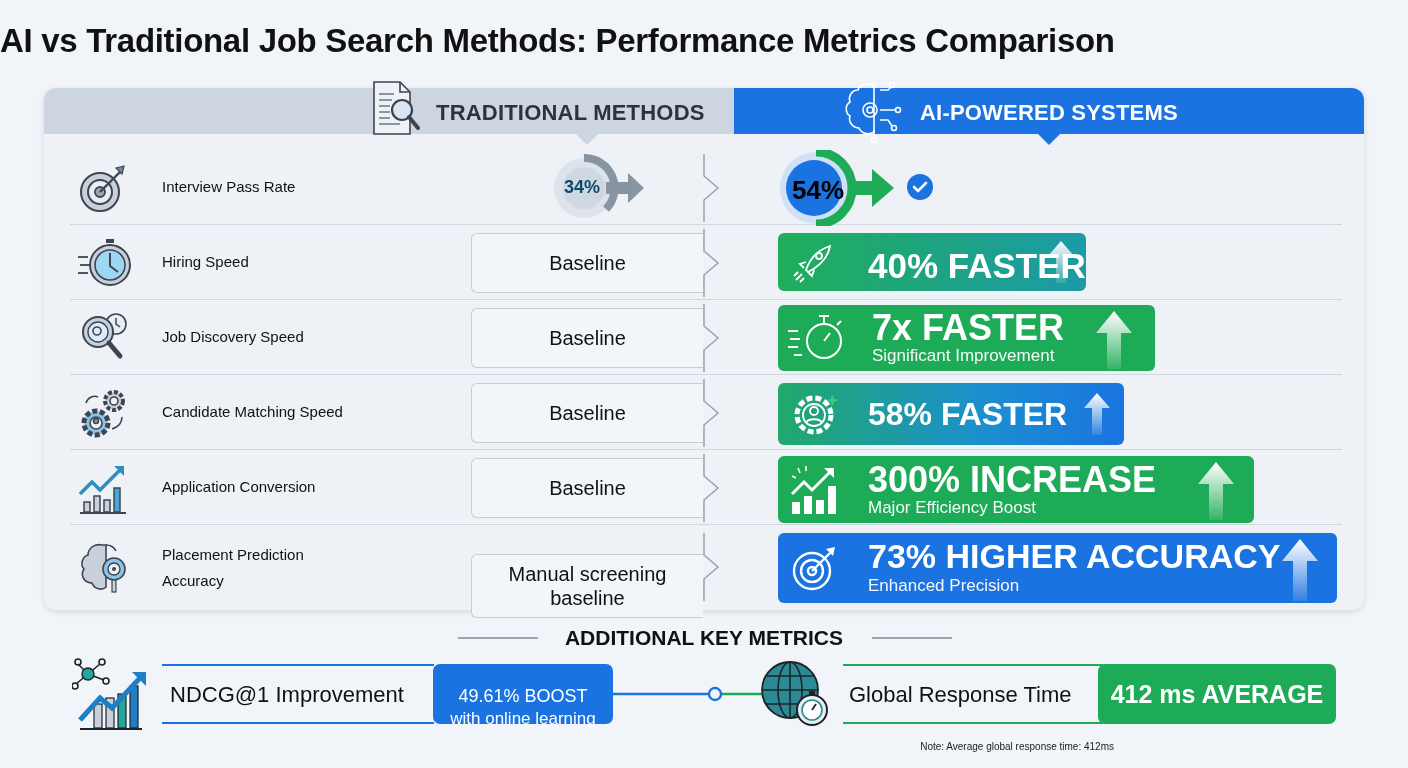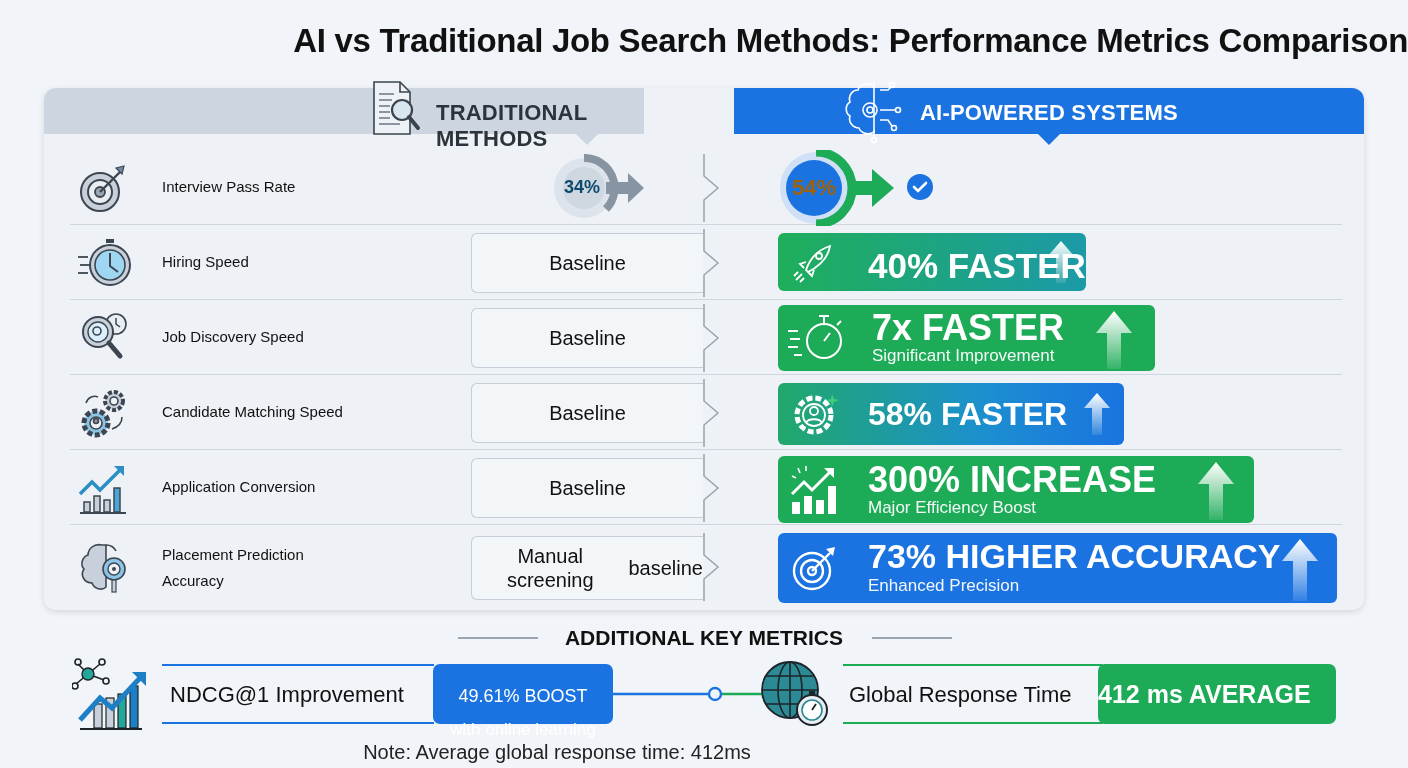--- a/index.html
+++ b/index.html
@@ -1,19 +1,19 @@
 <!DOCTYPE html>
 <html><head>
 <meta charset="utf-8">
 <style>
   *{box-sizing:border-box;margin:0;padding:0}
   body{width:1408px;height:768px;background:#f1f4f8;font-family:"Liberation Sans","DejaVu Sans",sans-serif;color:#111;position:relative;overflow:hidden}
-  .title{position:absolute;top:22px;left:0;width:1408px;text-align:right;font-size:33px;font-weight:700;letter-spacing:-0.3px;color:#111}
+  .title{position:absolute;top:22px;left:0;width:1408px;text-align:left;font-size:33px;font-weight:700;letter-spacing:-0.3px;color:#111}
   .card{position:absolute;left:44px;top:88px;width:1320px;height:522px;background:#eef2f7;border-radius:12px;box-shadow:0 2px 6px rgba(0,0,0,0.12);overflow:visible}
-  .hdr-trad{position:absolute;left:0;top:0;width:600px;height:46px;background:#cdd6e0;border-radius:12px 0 0 0}
+  .hdr-trad{position:absolute;left:0;top:0;width:690px;height:46px;background:#cdd6e0;border-radius:12px 0 0 0}
   .hdr-ai{position:absolute;left:690px;top:0;width:630px;height:46px;background:#1a73e0;border-radius:0 12px 0 0}
   .hdr-label{position:absolute;top:12px;font-size:22px;font-weight:700;letter-spacing:0.2px}
   .hdr-trad .hdr-label{left:392px;color:#2b333c}
   .hdr-ai .hdr-label{left:186px;color:#fff}
   .ptr{position:absolute;width:0;height:0;border-left:11px solid transparent;border-right:11px solid transparent}
   .hdr-trad .ptr{left:532px;top:46px;border-top:11px solid #cdd6e0}
   .hdr-ai .ptr{left:304px;top:46px;border-top:11px solid #1a73e0}
   .hdr-icon{position:absolute}
   .row{position:absolute;left:26px;width:1272px;height:75px;border-bottom:1.5px solid #cfd6df}
   .row.last{border-bottom:none}
@@ -26,21 +26,21 @@
   .pill .big{position:absolute;font-weight:700;white-space:nowrap}
   .pill .sub{position:absolute;font-size:17px;white-space:nowrap;opacity:0.95}
   .pill .arrow{position:absolute}
   .g1{background:linear-gradient(90deg,#1fae5a 0%,#1c9aa8 100%)}
   .g2{background:#1eab57}
   .g3{background:linear-gradient(90deg,#21a86b 0%,#1c8fd0 60%,#1a73e0 100%)}
   .g4{background:#1eab57}
   .g5{background:#1a73e0}
   .addl-title{position:absolute;top:626px;left:0;width:1408px;text-align:center;font-size:21px;font-weight:700}
   .addl-line{position:absolute;top:637px;height:1.5px;background:#9aa5b1}
-  .note{position:absolute;top:741px;left:0;width:1114px;text-align:center;font-size:20px;color:#222}
+  .note{position:absolute;top:741px;left:0;width:1114px;text-align:right;font-size:10px;color:#222}
 </style>
 </head>
 <body>
 
 <div class="title">AI vs Traditional Job Search Methods: Performance Metrics Comparison</div>
 
 <div class="card">
   <div class="hdr-trad">
     <svg class="hdr-icon" style="left:326px;top:-8px" width="60" height="58" viewBox="0 0 60 58">
       <path d="M4 2h26l10 10v42H4z" fill="#eef2f6" stroke="#3b444d" stroke-width="1.6"></path>
@@ -96,21 +96,21 @@
         <path d="M2 4v22l14 12-14 12v22" fill="none" stroke="#98a3ae" stroke-width="1.5"></path>
       </svg>
     <svg style="position:absolute;left:706px;top:0" width="180" height="76" viewBox="0 0 180 76">
       <circle cx="40" cy="38" r="36" fill="#cfe0f7"></circle>
       <path d="M40 2a36 36 0 0 1 0 72" fill="none" stroke="#1eab57" stroke-width="9"></path>
       <circle cx="38" cy="38" r="28" fill="#1a73e0"></circle>
       <path d="M74 31h22v-12l22 19-22 19v-12H74z" fill="#1eab57"></path>
       <circle cx="144" cy="37" r="13" fill="#1a73e0"></circle>
       <path d="M138 37l4 4 8-8" fill="none" stroke="#fff" stroke-width="2.6" stroke-linecap="round"></path>
     </svg>
-    <span style="position:absolute;left:722px;top:25px;font-size:22px;font-weight:700;color:#a16207">54%</span>
+    <span style="position:absolute;left:722px;top:25px;font-size:26px;font-weight:700;color:#000000">54%</span>
   </div>
 
   <div class="row" style="top:137px">
     <svg class="row-icon" viewBox="0 0 54 52">
       <g stroke="#3d4650" stroke-width="1.8" fill="none">
           <line x1="0" y1="20" x2="10" y2="20"></line>
           <line x1="2" y1="28" x2="12" y2="28"></line>
           <line x1="0" y1="36" x2="10" y2="36"></line>
         </g>
       <rect x="28" y="2" width="8" height="4" fill="#3d4650"></rect>
@@ -277,21 +277,21 @@
     <svg class="row-icon" style="top:16px" viewBox="0 0 54 52">
       <path d="M24 4c-8-2-14 4-14 10-6 2-8 10-4 14-4 6 0 14 8 14 2 6 10 8 14 4V4z" fill="#c8d1db" stroke="#3d4650" stroke-width="1.6"></path>
       <path d="M28 4c4 0 8 2 10 6" fill="none" stroke="#3d4650" stroke-width="1.6"></path>
       <circle cx="36" cy="28" r="11" fill="#8dc4e6" stroke="#3d4650" stroke-width="1.6"></circle>
       <circle cx="36" cy="28" r="6" fill="#eef2f6" stroke="#3d4650" stroke-width="1.4"></circle>
       <circle cx="36" cy="28" r="2" fill="#3d4650"></circle>
       <rect x="34" y="39" width="4" height="12" fill="#c8d1db" stroke="#3d4650" stroke-width="1.2"></rect>
     </svg>
     <span class="row-label" style="top:17px">Placement Prediction</span>
     <span class="row-label" style="top:43px">Accuracy</span>
-    <div class="base-box" style="top:11px;height:64px;flex-direction:row">
+    <div class="base-box" style="top:29px;height:64px;flex-direction:column">
       <span>Manual screening</span>
       <span>baseline</span>
     </div>
     <svg class="chev" viewBox="0 0 22 75" style="top:4px">
         <path d="M2 4v22l14 12-14 12v22" fill="none" stroke="#98a3ae" stroke-width="1.5"></path>
       </svg>
     <div class="pill g5" style="top:8px;width:559px;height:70px">
       <svg class="pico" style="top:10px;left:12px" width="50" height="50" viewBox="0 0 50 50">
         <g fill="none" stroke="#fff" stroke-width="2.4">
             <circle cx="22" cy="28" r="18"></circle>
@@ -340,21 +340,21 @@
     </g>
   <line x1="8" y1="73" x2="70" y2="73" stroke="#1d2329" stroke-width="1.8"></line>
   <path d="M8 64l20-22 12 10 28-30" fill="none" stroke="#1f7fc6" stroke-width="5"></path>
   <path d="M60 16h14v14z" fill="#1f7fc6"></path>
 </svg>
 <div style="position:absolute;left:162px;top:664px;width:272px;height:60px;border-top:2px solid #1a73e0;border-bottom:2px solid #1a73e0">
   <span style="position:absolute;left:8px;top:16px;font-size:22px;color:#111">NDCG@1 Improvement</span>
 </div>
 <div style="position:absolute;left:433px;top:664px;width:180px;height:60px;background:#1a73e0;border-radius:7px;color:#fff;text-align:center">
   <div style="font-size:18px;font-weight:400;margin-top:22px">49.61% BOOST</div>
-  <div style="font-size:17px;margin-top:13px">with online learning</div>
+  <div style="font-size:17px;margin-top:2px">with online learning</div>
 </div>
 <svg style="position:absolute;left:613px;top:684px" width="150" height="20" viewBox="0 0 150 20">
   <line x1="0" y1="10" x2="95" y2="10" stroke="#1a73e0" stroke-width="2.4"></line>
   <line x1="105" y1="10" x2="150" y2="10" stroke="#1eab57" stroke-width="2.4"></line>
   <circle cx="102" cy="10" r="6" fill="#f1f4f8" stroke="#1a73e0" stroke-width="2.4"></circle>
 </svg>
 <svg style="position:absolute;left:760px;top:660px" width="76" height="70" viewBox="0 0 76 70">
   <circle cx="30" cy="30" r="28" fill="#2b8a94" stroke="#1d2329" stroke-width="1.8"></circle>
   <g fill="none" stroke="#1d2329" stroke-width="1.6">
       <ellipse cx="30" cy="30" rx="12" ry="28"></ellipse>
@@ -363,17 +363,17 @@
       <line x1="30" y1="2" x2="30" y2="58"></line>
     </g>
   <circle cx="52" cy="50" r="15" fill="#e9eef3" stroke="#1d2329" stroke-width="2"></circle>
   <circle cx="52" cy="50" r="10" fill="#fff" stroke="#2b8a94" stroke-width="1.6"></circle>
   <rect x="49" y="31" width="6" height="4" fill="#1d2329"></rect>
   <path d="M52 50l4-6" stroke="#1d2329" stroke-width="1.8"></path>
 </svg>
 <div style="position:absolute;left:843px;top:664px;width:260px;height:60px;border-top:2px solid #1eab57;border-bottom:2px solid #1eab57">
   <span style="position:absolute;left:6px;top:16px;font-size:22px;color:#111;white-space:nowrap">Global Response Time</span>
 </div>
-<div style="position:absolute;left:1098px;top:664px;width:238px;height:60px;background:#1eab57;border-radius:7px;color:#fff;display:flex;align-items:center;justify-content:flex-start">
+<div style="position:absolute;left:1098px;top:664px;width:238px;height:60px;background:#1eab57;border-radius:7px;color:#fff;display:flex;align-items:center;justify-content:center">
   <span style="font-size:25px;font-weight:700">412 ms AVERAGE</span>
 </div>
 
 <div class="note">Note: Average global response time: 412ms</div>
 
 </body></html>

